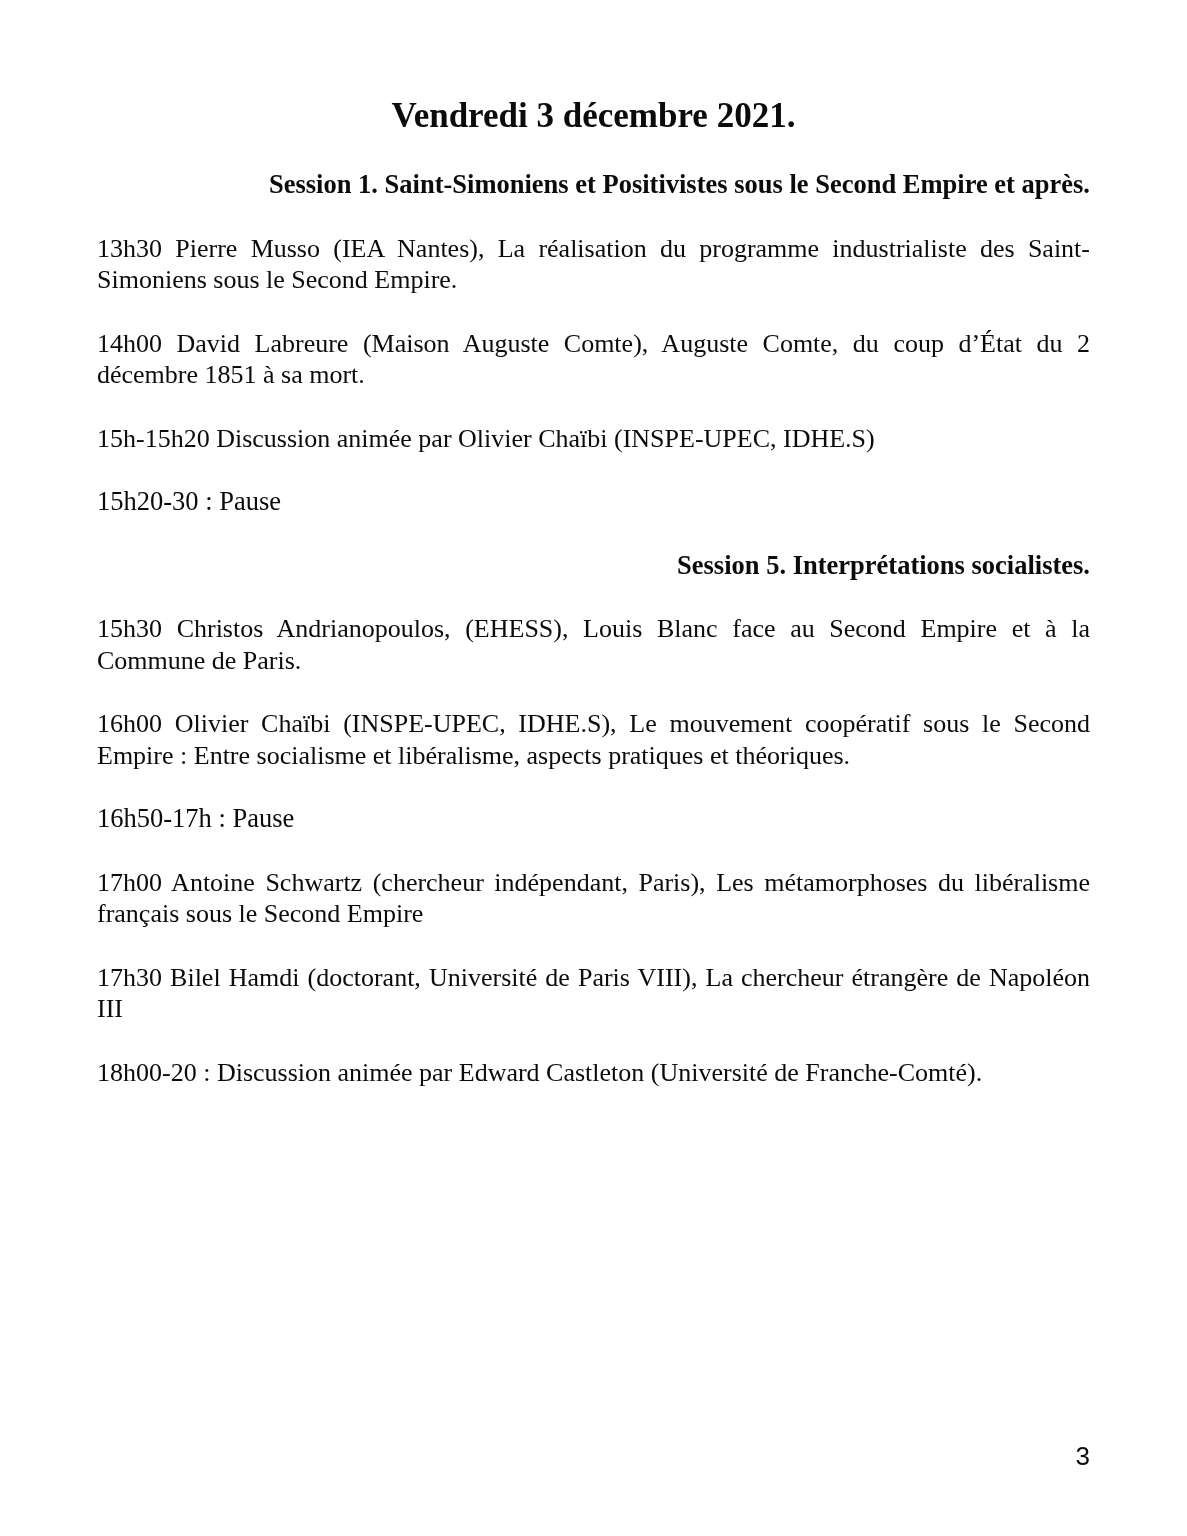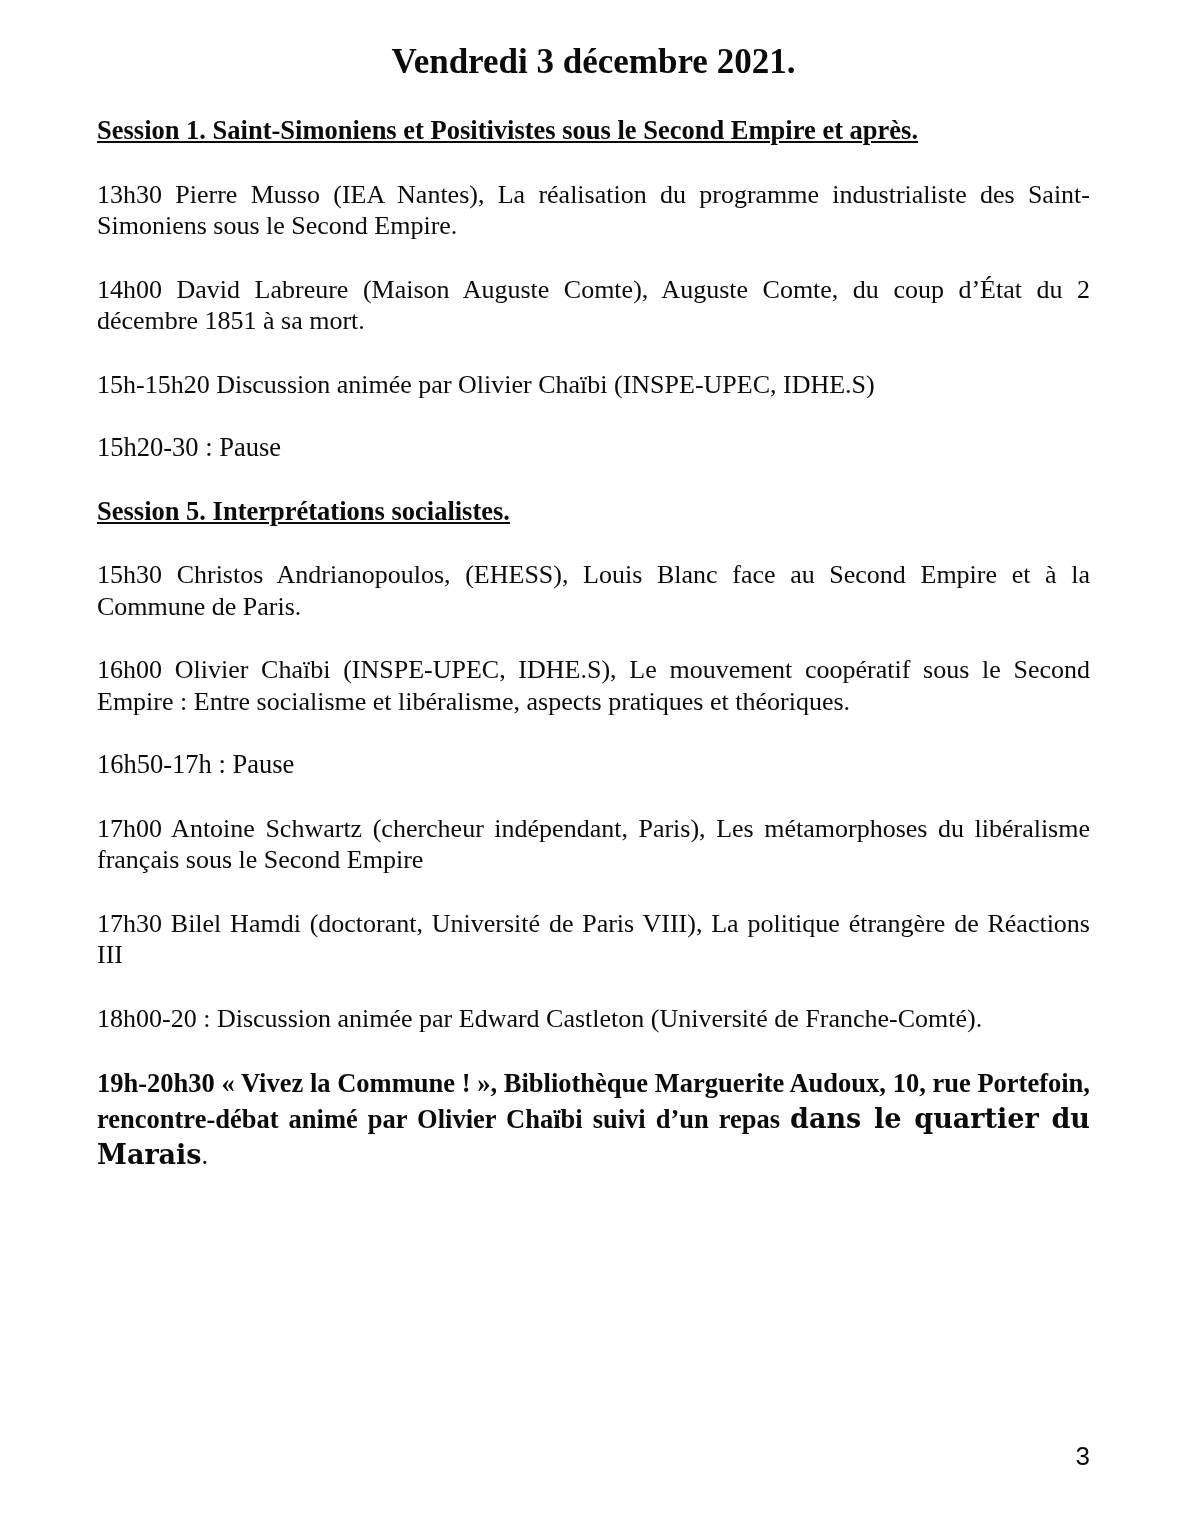--- a/index.html
+++ b/index.html
@@ -9,38 +9,37 @@
   }
   body {
     width: 1187px;
     height: 1536px;
     position: relative;
     color: #0b0b0b;
     font-family: "Liberation Serif", serif;
     overflow: hidden;
   }
   .page {
-    padding: 41px 97px 0 97px;
+    padding: 95px 97px 0 97px;
     box-sizing: border-box;
     width: 1187px;
   }
   .doc-title {
     font-size: 35px;
     font-weight: bold;
     text-align: center;
     line-height: 42px;
     margin: 0 0 32px 0;
   }
   .session-heading {
     font-size: 26.5px;
     font-weight: bold;
     line-height: 31.5px;
     margin: 0 0 32px 0;
-    text-align: left;
-    text-decoration: underline;
+    text-align: right;
   }
   .agenda-para {
     font-size: 26px;
     line-height: 31.5px;
     margin: 0 0 32px 0;
     text-align: justify;
   }
   .pause-line {
     font-size: 26.5px;
     line-height: 31.5px;
@@ -93,21 +92,20 @@
   <p class="agenda-para">15h30 Christos Andrianopoulos, (EHESS), Louis Blanc face au Second Empire et à la Commune de Paris.</p>
 
   <p class="agenda-para">16h00 Olivier Chaïbi (INSPE-UPEC, IDHE.S), Le mouvement coopératif sous le Second Empire : Entre socialisme et libéralisme, aspects pratiques et théoriques.</p>
 
 
   <p class="pause-line">16h50-17h : Pause</p>
 
 
   <p class="agenda-para">17h00 Antoine Schwartz (chercheur indépendant, Paris), Les métamorphoses du libéralisme français sous le Second Empire</p>
 
-  <p class="agenda-para">17h30 Bilel Hamdi (doctorant, Université de Paris VIII), La politique étrangère de Réactions III</p>
+  <p class="agenda-para">17h30 Bilel Hamdi (doctorant, Université de Paris VIII), La chercheur étrangère de Napoléon III</p>
 
   <p class="agenda-para">18h00-20 : Discussion animée par Edward Castleton (Université de Franche-Comté).</p>
 
-  <p class="closing-para"><span>19h-20h30 « Vivez la Commune ! », Bibliothèque Marguerite Audoux, 10, rue Portefoin, rencontre-débat animé par Olivier Chaïbi suivi d’un repas </span><span class="closing-alt">dans le quartier du Marais</span><span class="closing-period">.</span></p>
 
 </div>
 
 <div class="page-number">3</div>
 
 </body></html>

